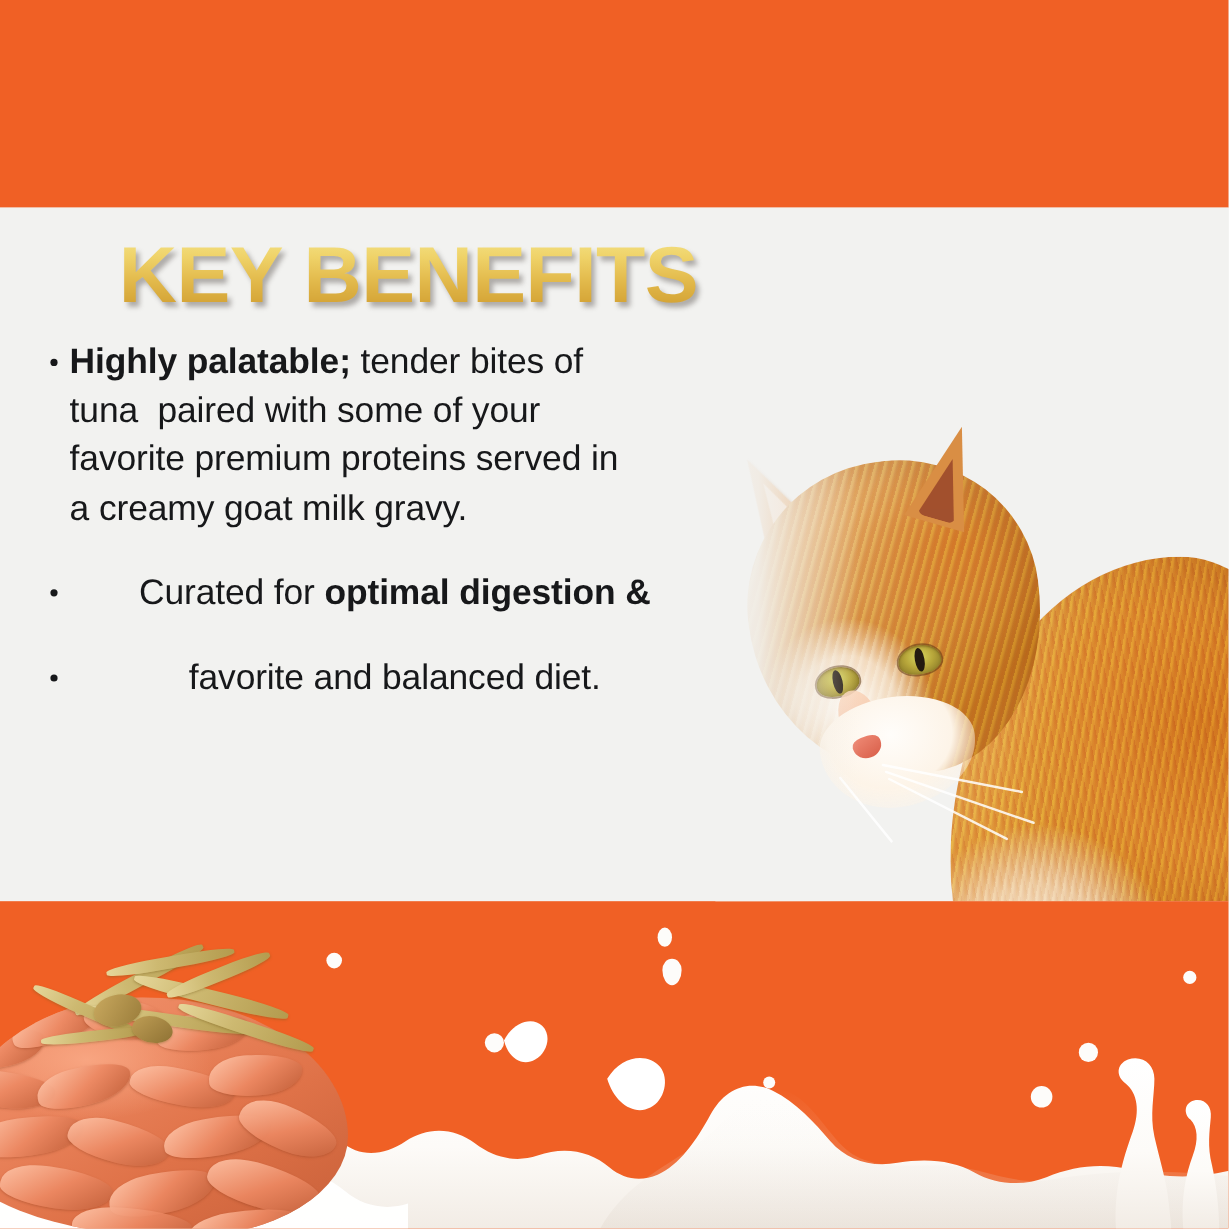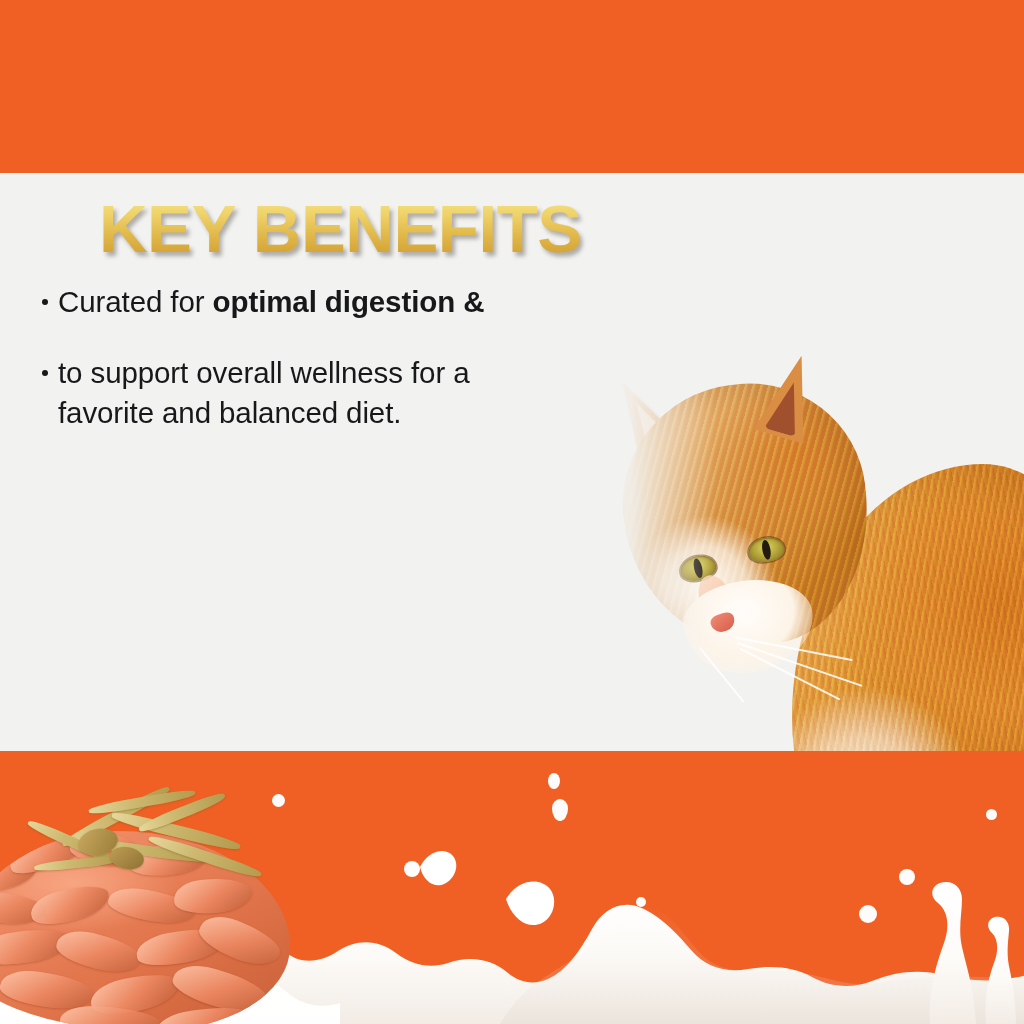--- a/index.html
+++ b/index.html
@@ -73,21 +73,21 @@
   }
   .bullet {
     position: relative;
     padding-left: 18px;
     font-size: 29.5px;
     line-height: 40.5px;
     color: #17181A;
     font-weight: 400;
     letter-spacing: -0.1px;
   }
-  .bullet + .bullet { margin-top: 30px; }
+  .bullet + .bullet { margin-top: 30px; text-align: center; }
   .dot {
     position: absolute;
     left: 2px;
     top: 17px;
     width: 6px;
     height: 6px;
     border-radius: 50%;
     background: #17181A;
   }
   .bullet b { font-weight: 700; }
@@ -319,29 +319,35 @@
     </div>
 
     <div style="position:absolute;left:0;top:0;width:1024px;height:718px;pointer-events:none;margin-left:37px;">
       <div style="position:absolute;left:62px;top:23px;">
         <div class="title" style="position:static;">KEY BENEFITS</div>
       </div>
     </div>
 
     <div class="bullets" style="top:109px;">
 
+      <div class="bullet">
+        <span class="dot"></span>
+        <span class="txt"><b>Highly palatable;</b><span> tender bites of</span></span>
+        <span class="txt" style="white-space:pre;">tuna  paired with some of your</span>
+        <span class="txt">favorite premium proteins served in</span>
+        <span class="txt">a creamy goat milk gravy.</span>
+      </div>
 
       <div class="bullet">
         <span class="dot"></span>
         <span class="txt"><span>Curated for </span><b>optimal digestion &amp;</b></span>
       </div>
 
       <div class="bullet">
         <span class="dot"></span>
-        <span class="txt">to support overall wellness for a</span>
         <span class="txt">favorite and balanced diet.</span>
       </div>
 
     </div>
   </div>
 
   <div class="band-bottom">
 
     <svg class="milk-svg" viewBox="0 0 1024 273" preserveAspectRatio="none">
       <defs>

